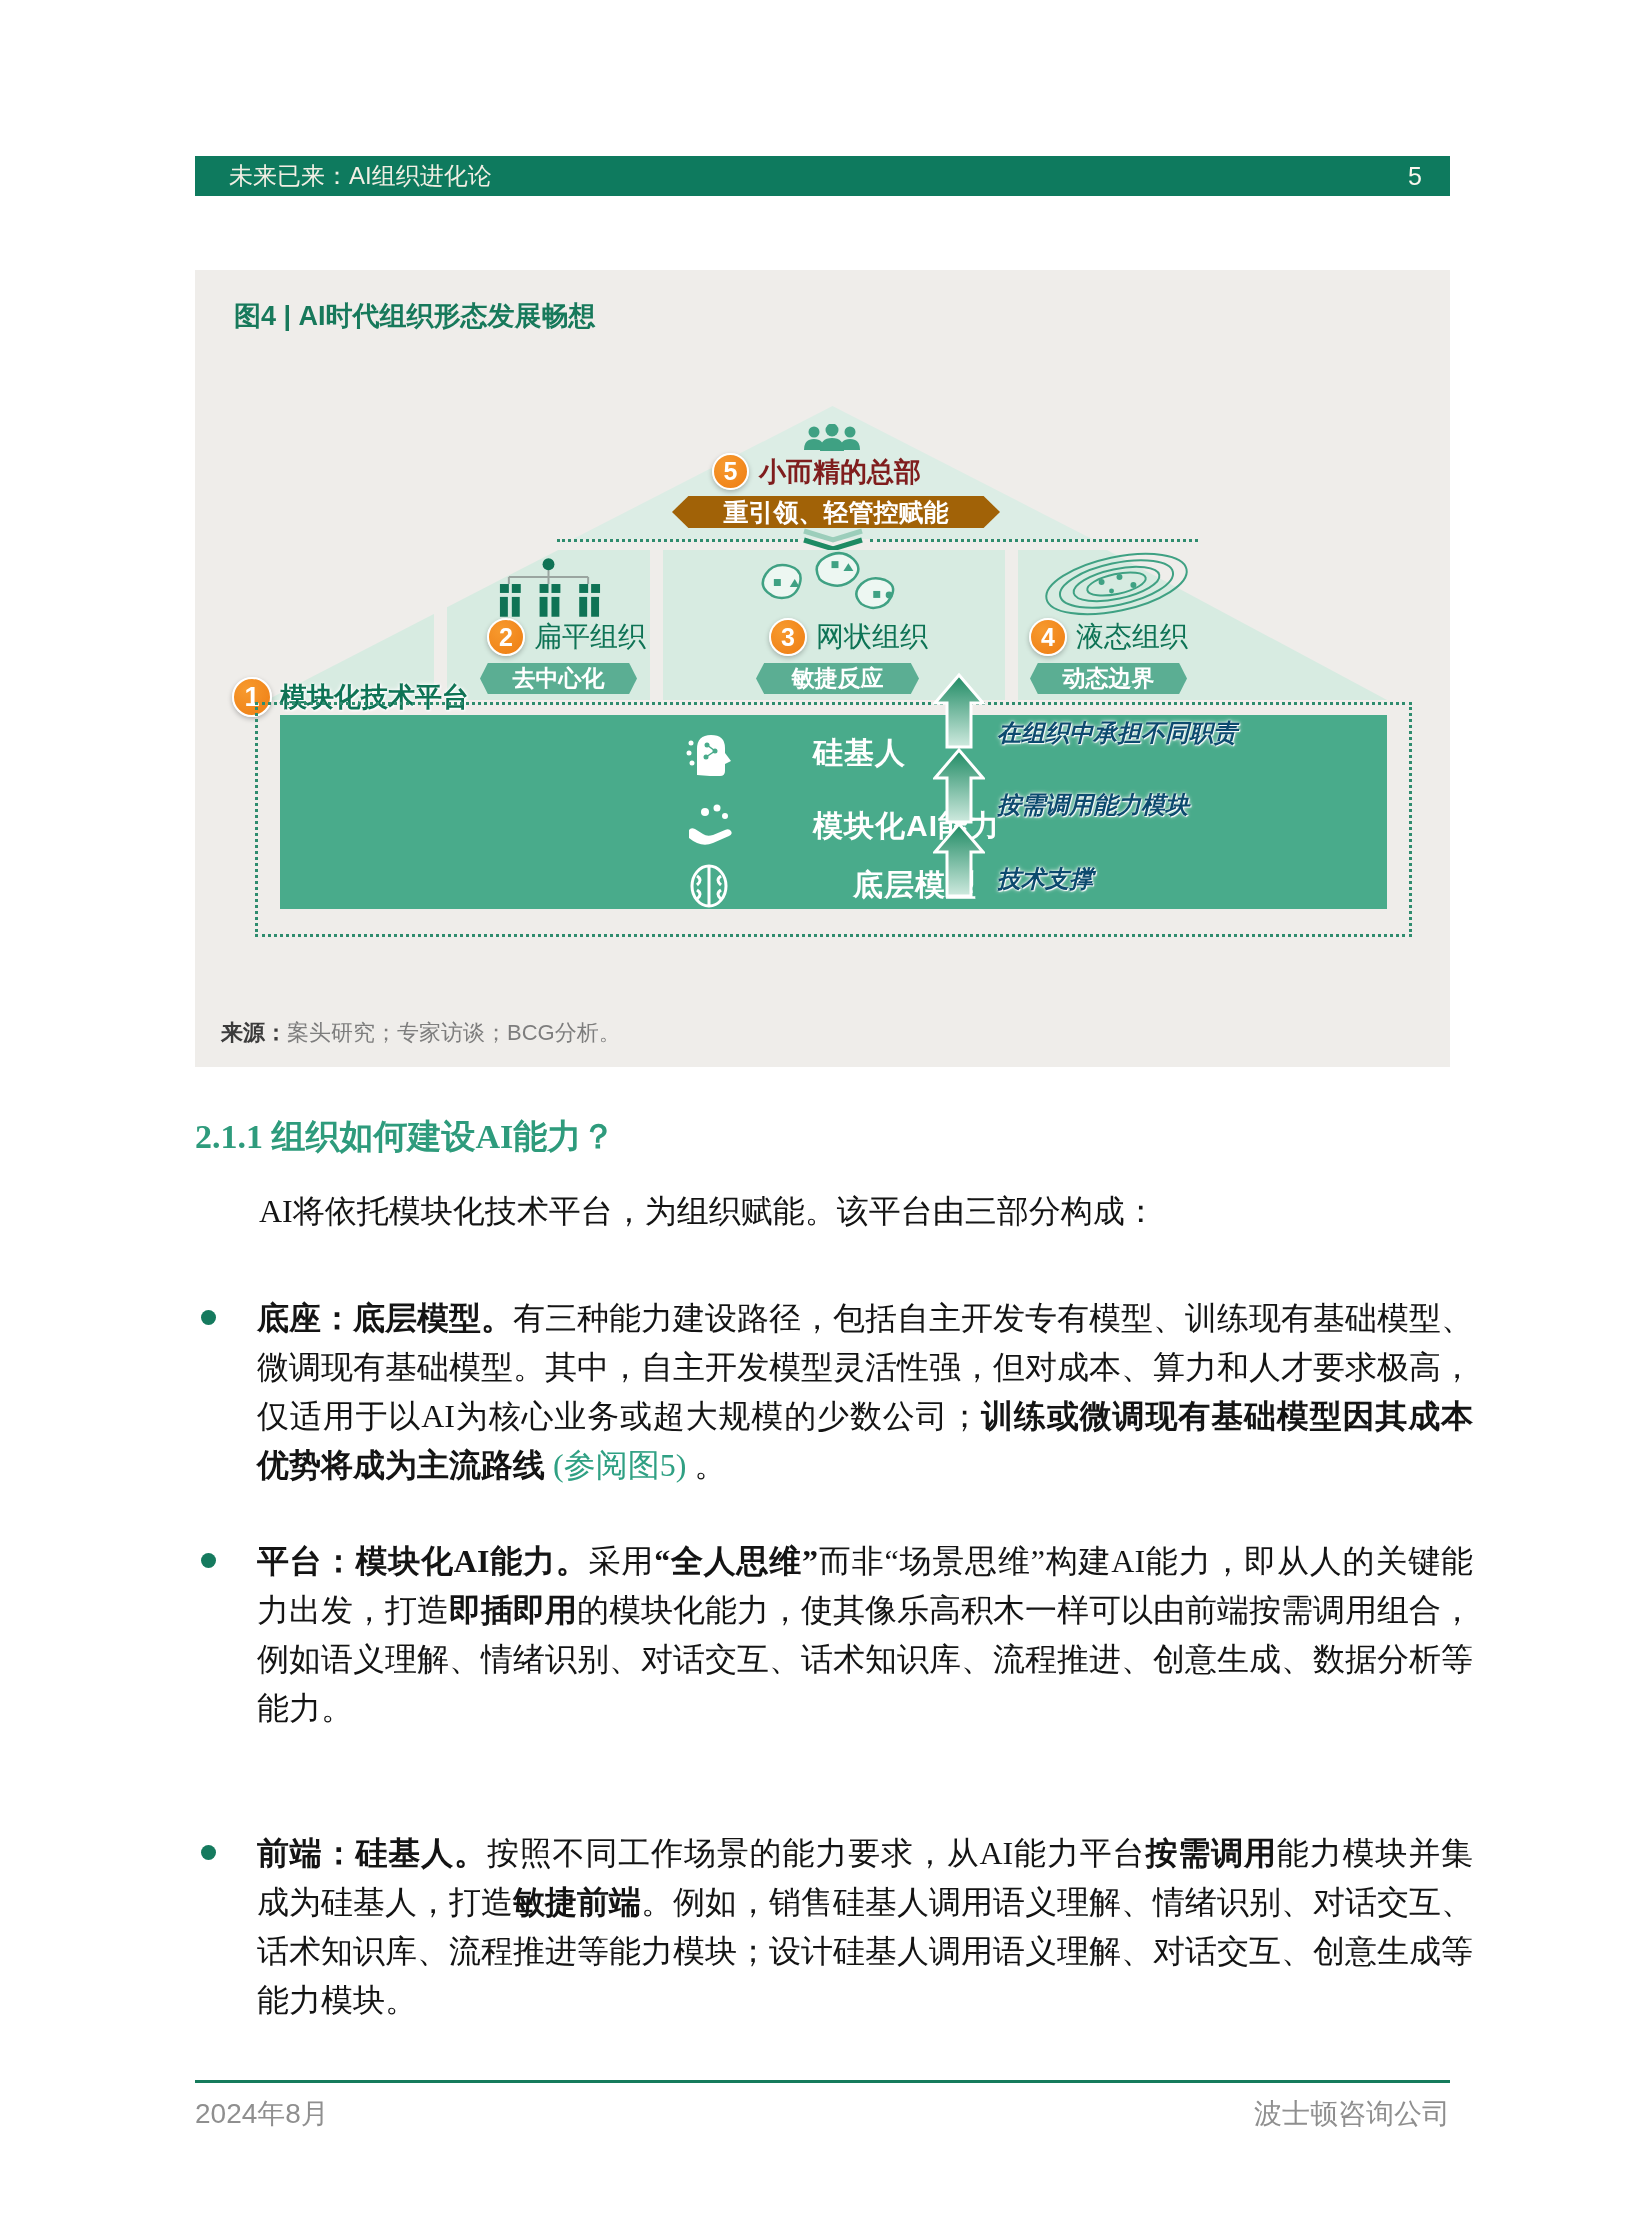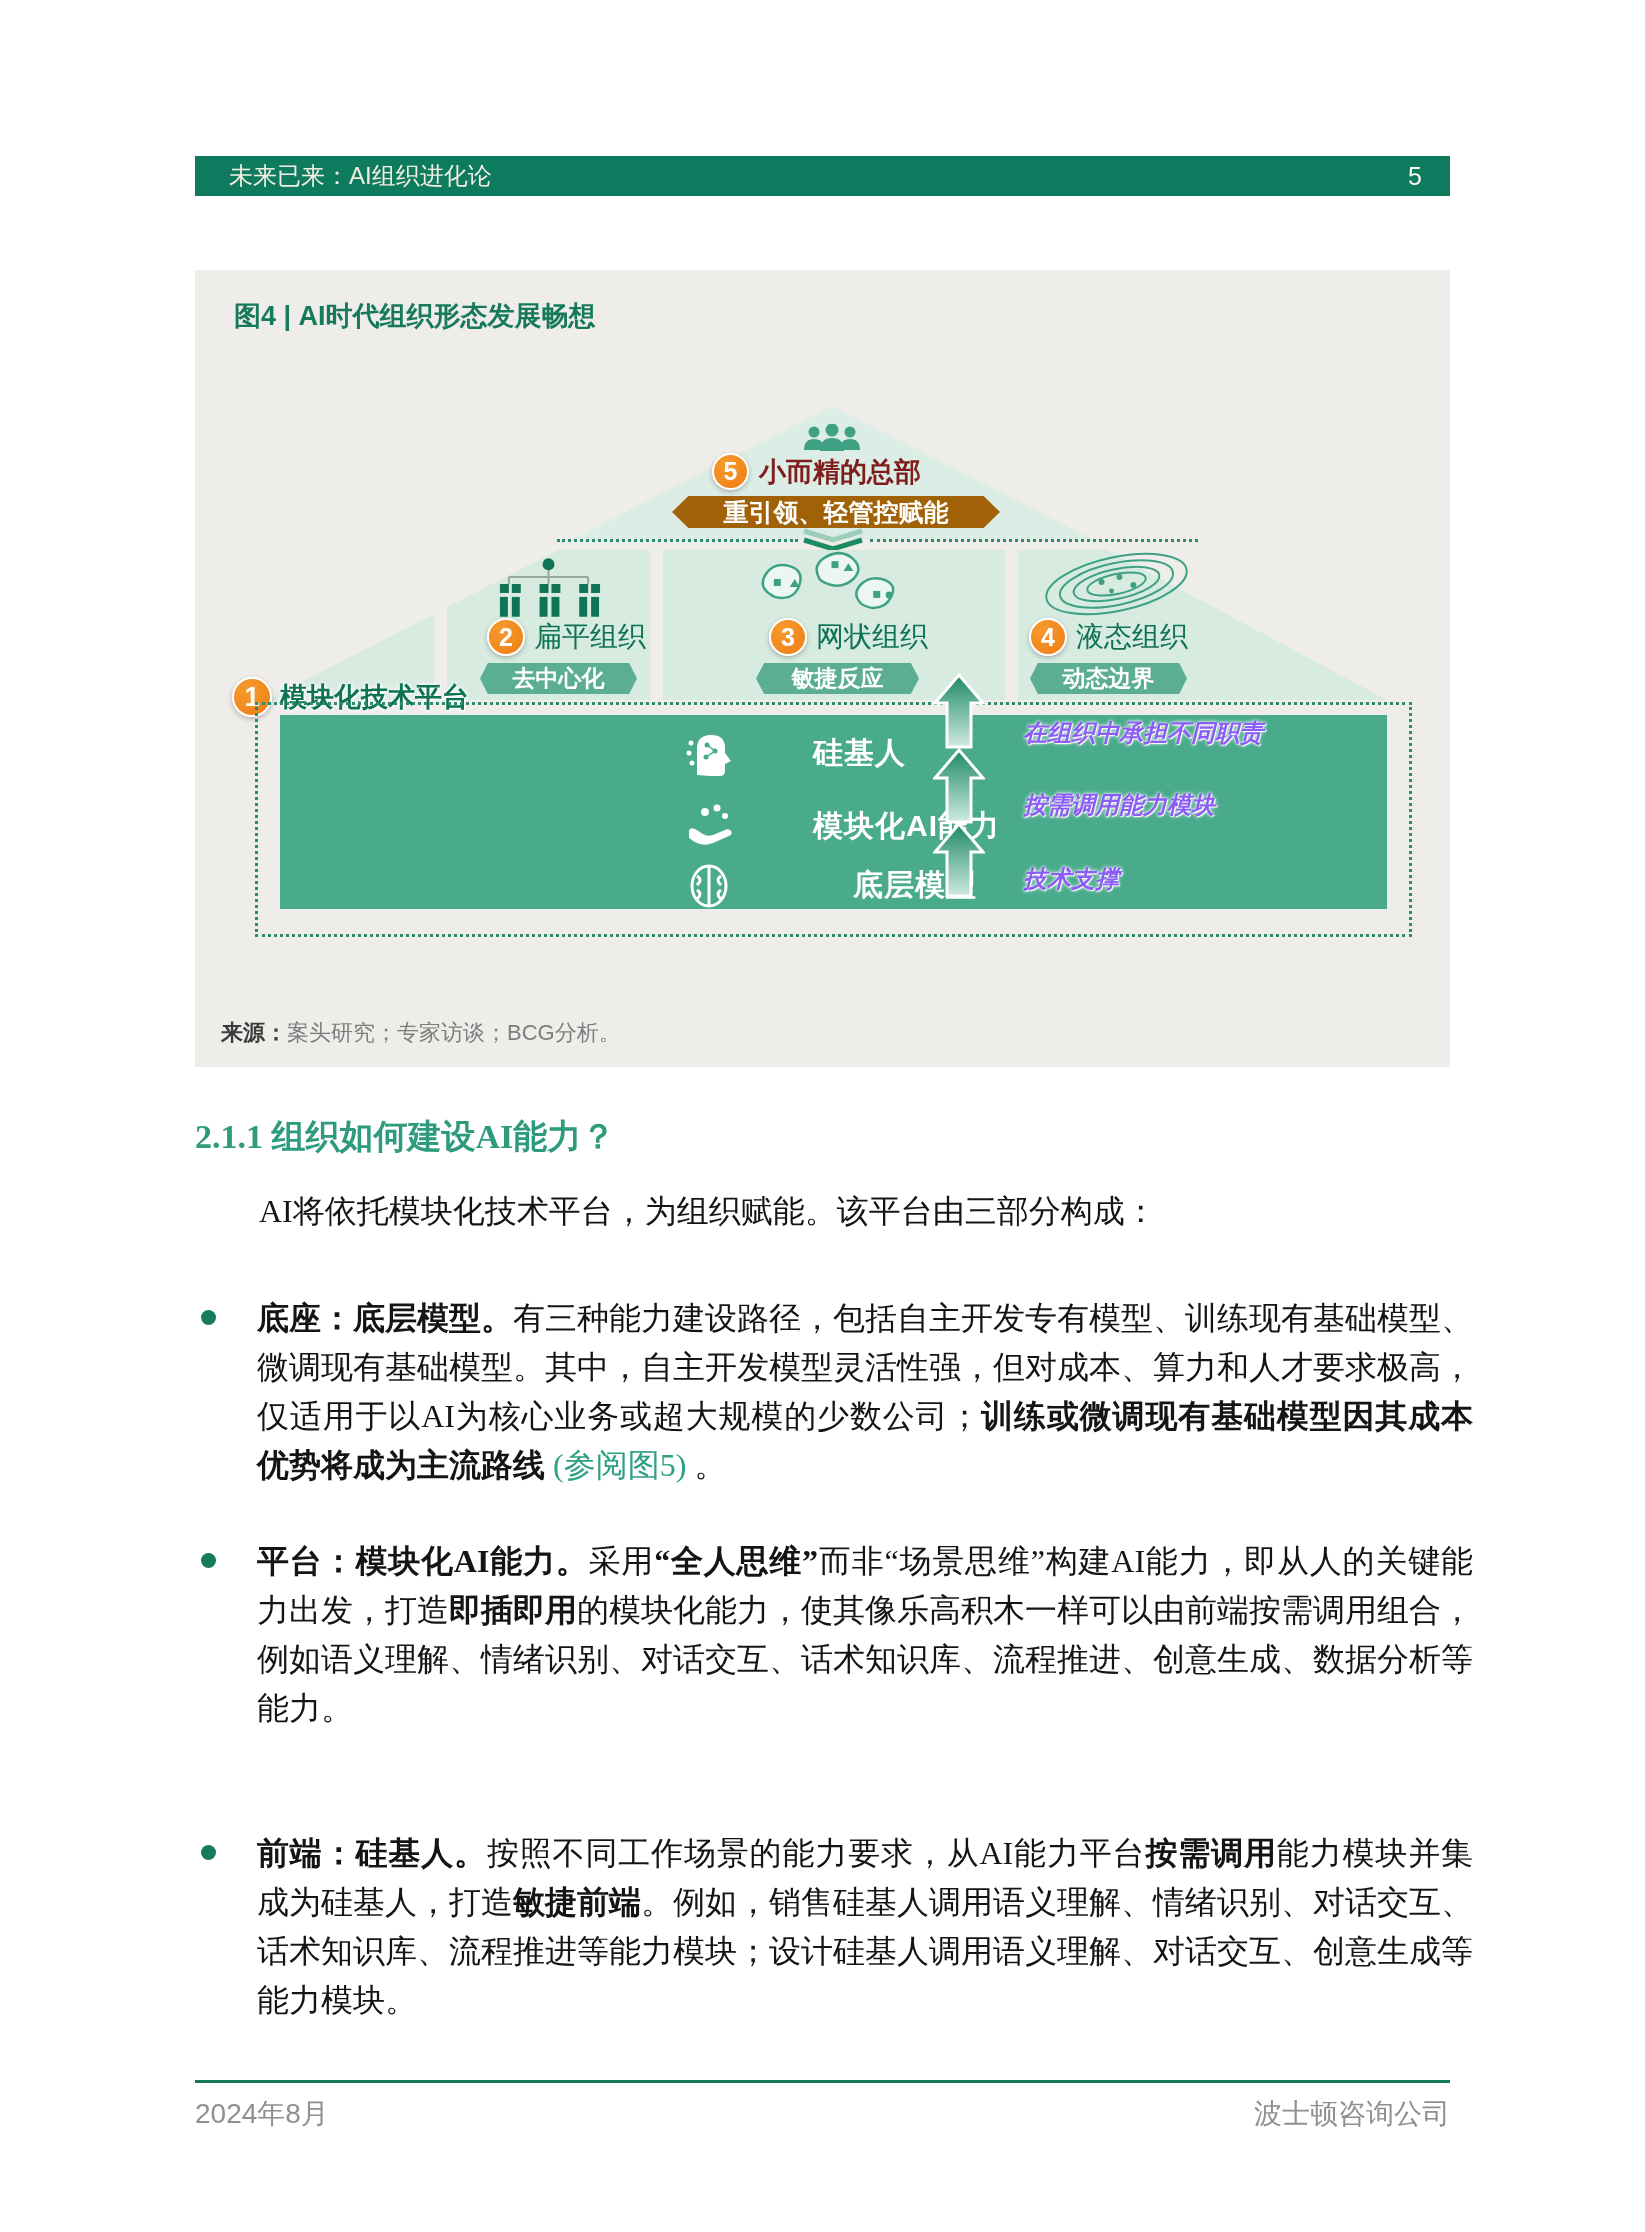--- a/index.html
+++ b/index.html
@@ -87,22 +87,22 @@
     position:absolute; left:85px; width:1107px; height:76px; background:#49AB8B;
     display:flex; align-items:center; padding-left:403px;
   }
   .bar .bar-label { color:#fff; font-size:30px; font-weight:bold; margin-left:78px; letter-spacing:1px; }
   .bar.b1 { top:445px; } .bar.b2 { top:518px; } .bar.b3 { top:592px; height:47px;gap:40px; }
 
   .up-arrow { position:absolute; left:738px; width:52px; }
   .ua1 { top:403px; } .ua2 { top:478px; } .ua3 { top:552px; }
 
   .annot {
-    position:absolute; left:828px; font-size:24px; font-style:italic; font-weight:bold;
-    color:#8b5cf6; text-shadow:0 0 2px #fff, 0 0 4px #fff, 1px 1px 1px #fff;
+    position:absolute; left:802px; font-size:24px; font-style:italic; font-weight:bold;
+    color:#0c4a6e; text-shadow:0 0 2px #fff, 0 0 4px #fff, 1px 1px 1px #fff;
     white-space:nowrap;
   }
   .an1 { top:447px; } .an2 { top:519px; } .an3 { top:593px; }
 
   .source-line { position:absolute; left:26px; top:748px; font-size:22px; color:#7D7D7D; }
   .source-line .src-label { font-weight:bold; color:#3C3C3C; }
   .section-heading {
     left:195px; top:1114px; font-size:34px; font-weight:bold; color:#2E9B7C;
     font-family:"Liberation Serif", serif;
   }

